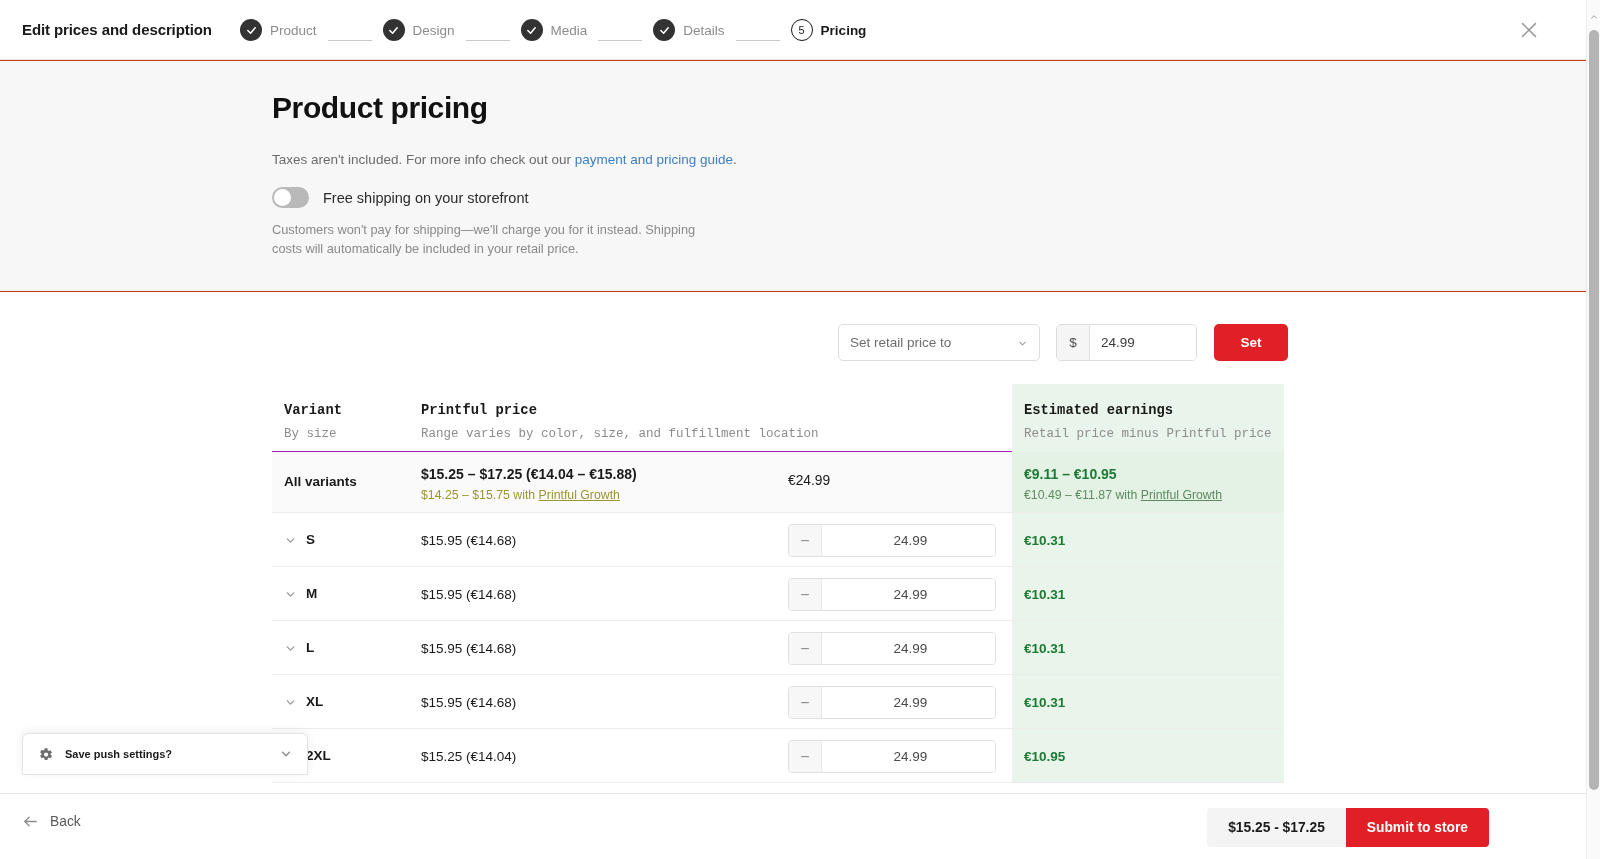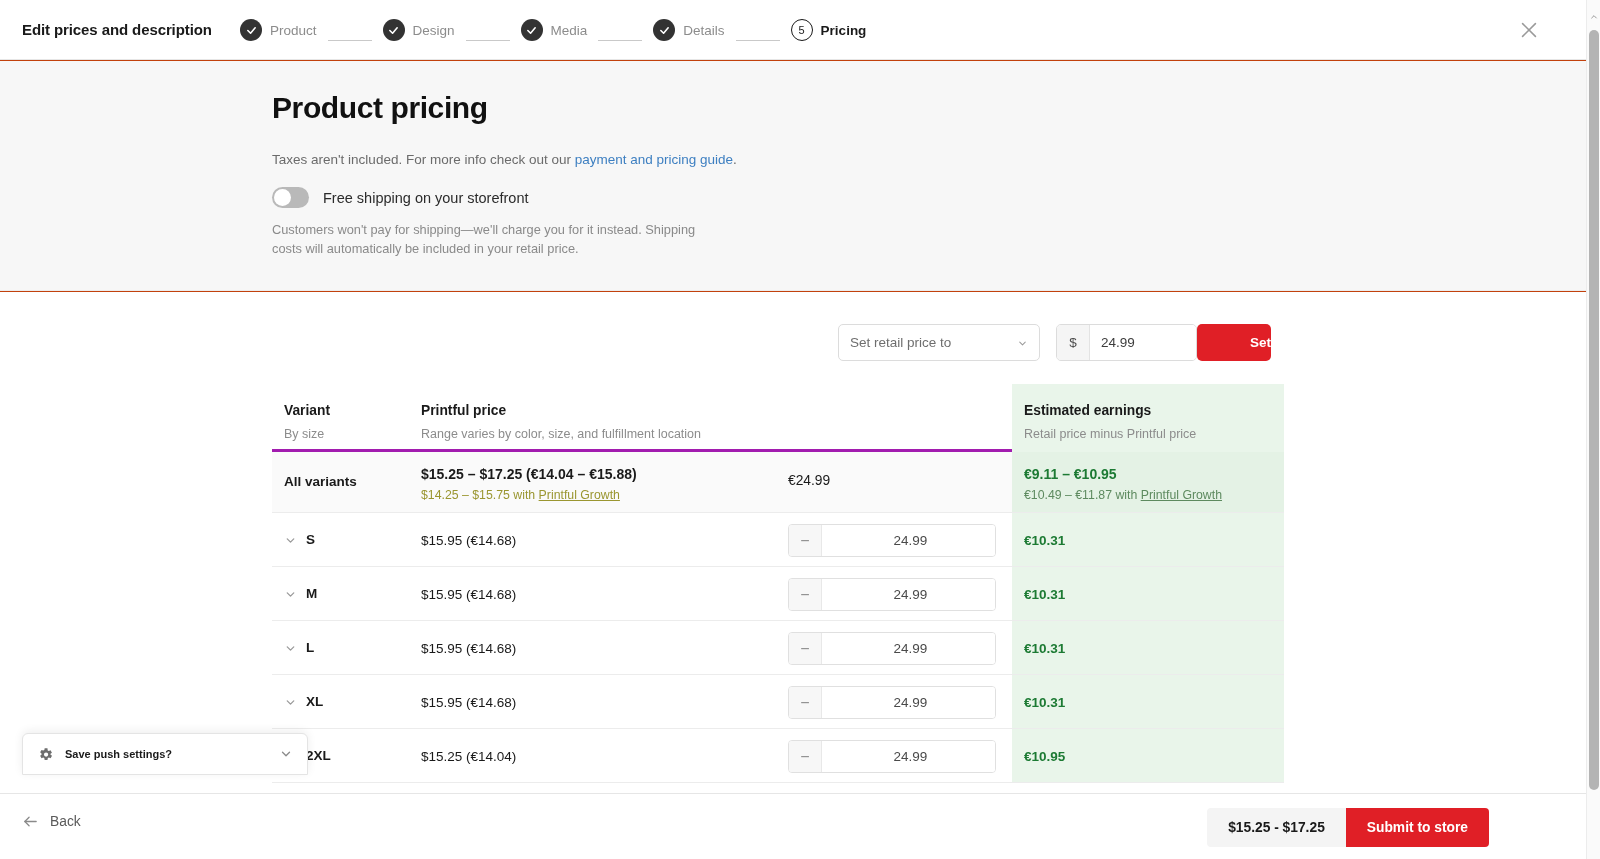--- a/index.html
+++ b/index.html
@@ -125,33 +125,32 @@
     display: flex; align-items: center; justify-content: center;
     font-size: 13.5px; color: #4d4d4d;
     border-right: 1px solid #e3e3e3;
   }
   .price-input {
     width: 106px; height: 100%; border: none; outline: none;
     font-size: 13.5px; color: #3d3d3d; padding: 0 11px;
     font-family: "Liberation Sans", sans-serif; background: #ffffff;
   }
   .set-btn {
-    width: 74px; height: 37px;
+    margin-left: 17px; width: 74px; height: 37px;
     background: #e01f26; color: #ffffff; border: none; border-radius: 5px;
     font-size: 13.5px; font-weight: bold; cursor: pointer;
     font-family: "Liberation Sans", sans-serif;
-    text-align: right;
   }
 
   
   .table {
     position: absolute; left: 272px; top: 92px; width: 1012px;
   }
   .thead {
-    position: relative; height: 68px; border-bottom: 3px solid #a21caf;
+    position: relative; height: 68px; border-bottom: 1px solid #a21caf; font-family: Liberation Mono, monospace;
   }
   .th {
     position: absolute; top: 19px;
   }
   .th-title { font-size: 13.8px; font-weight: bold; color: #1a1a1a; }
   .th-sub { font-size: 12.5px; color: #8c8c8c; margin-top: 9px; }
   .col-variant { left: 12px; }
   .col-printful { left: 149px; }
   .col-retail { left: 516px; }
   .col-earnings { left: 752px; }

